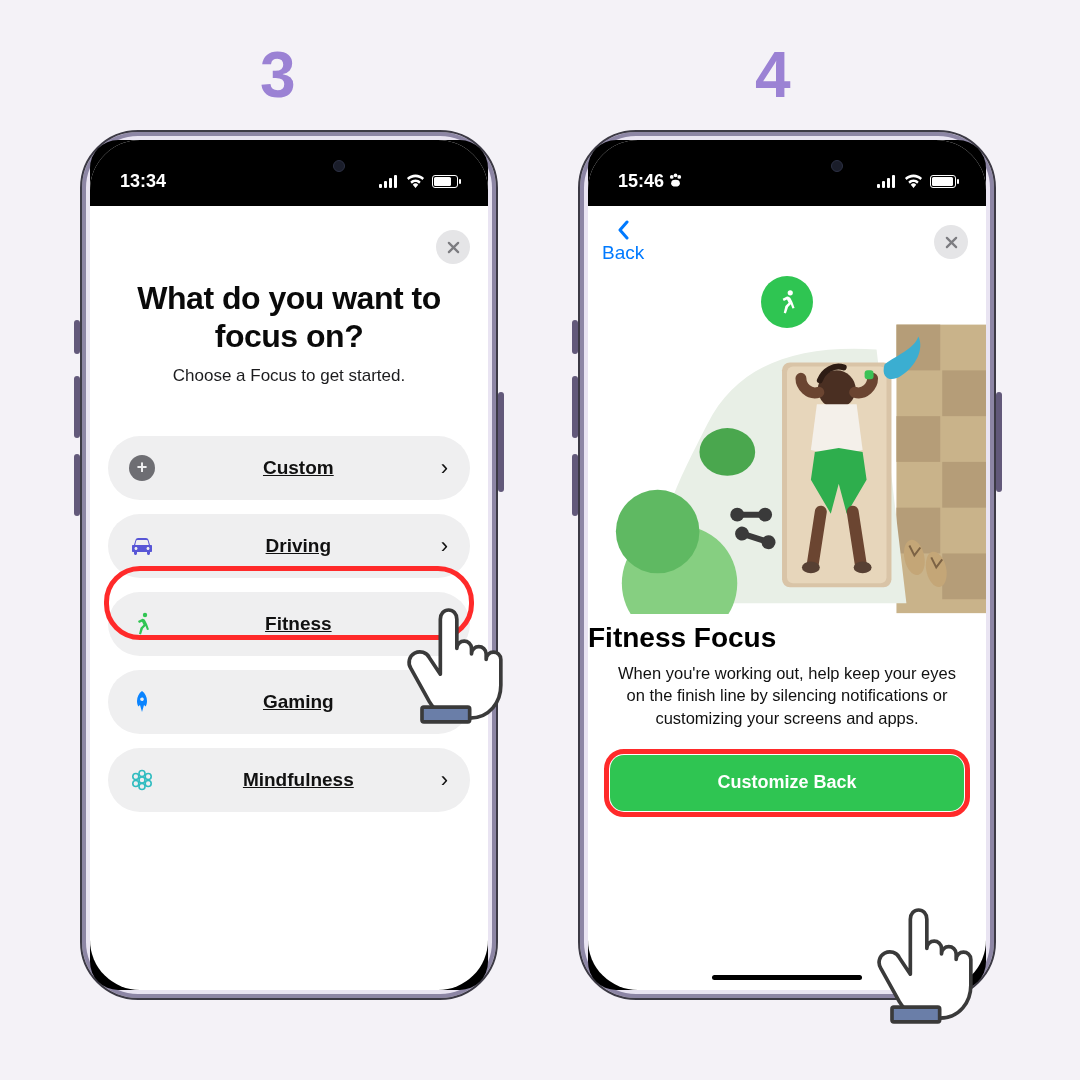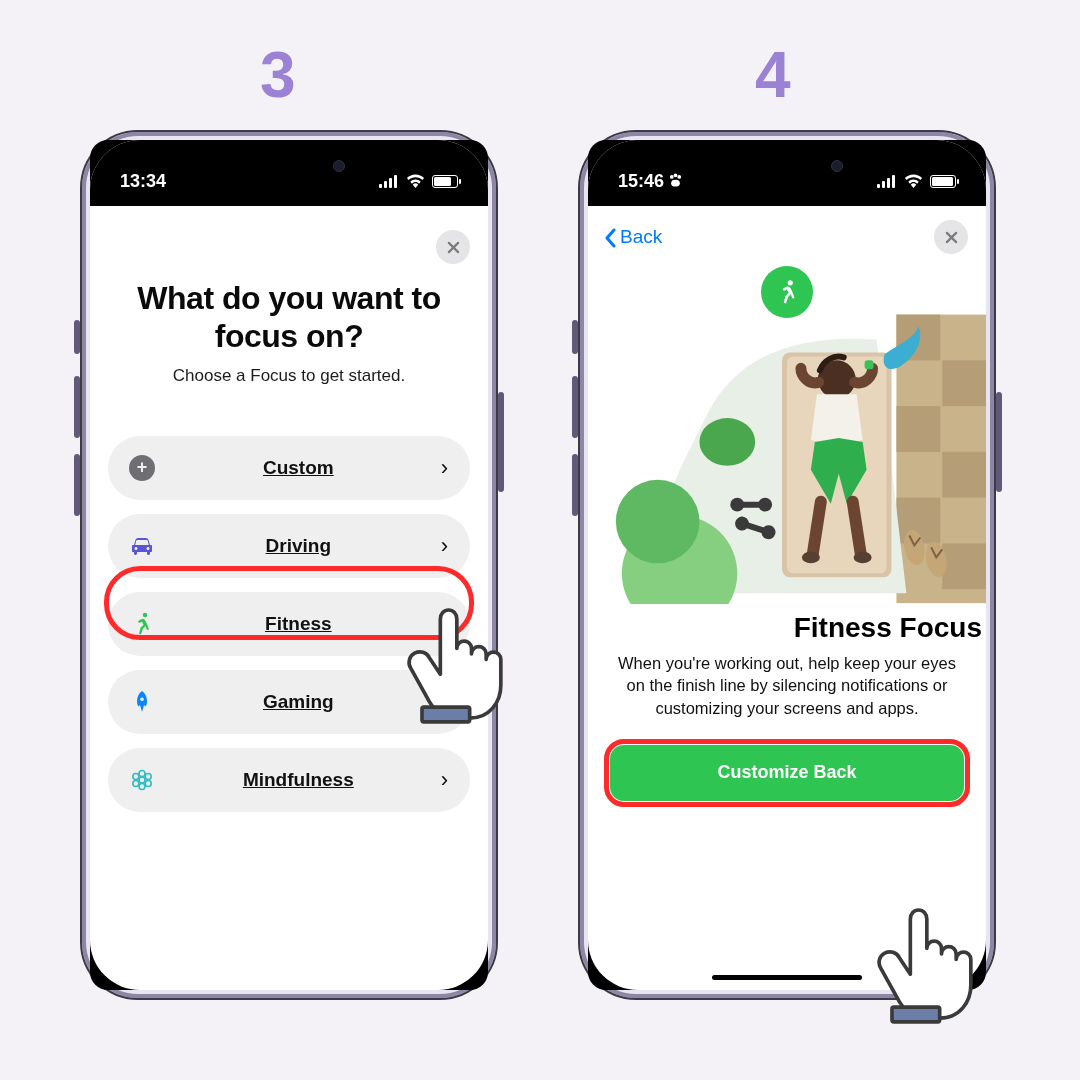--- a/index.html
+++ b/index.html
@@ -45,21 +45,21 @@
   }
   .sb-left1 { left:-6px; top:190px; width:6px; height:34px; }
   .sb-left2 { left:-6px; top:246px; width:6px; height:62px; }
   .sb-left3 { left:-6px; top:324px; width:6px; height:62px; }
   .sb-right { right:-6px; top:262px; width:6px; height:100px; }
 
   .bezel {
     position: absolute;
     top: 8px; left: 8px; right: 8px; bottom: 8px;
     background: #000;
-    border-radius: 18px;
+    border-radius: 28px;
     overflow: hidden;
   }
   .screen {
     position: absolute;
     top: 0; left: 0; right: 0; bottom: 0;
     background: #fff;
     border-radius: 50px;
     overflow: hidden;
   }
   .statusbar {
@@ -98,21 +98,21 @@
   }
   .island .cam { width:12px; height:12px; background:#1a1d2a; border-radius:50%; border:1px solid #2c3043;}
 
   .navrow {
     display:flex; align-items:center; justify-content:space-between;
     padding: 14px 18px 6px 14px;
     position: relative;
   }
   .back-link {
     color:#007aff; font-size:19px; font-weight:400;
-    display:flex; align-items:flex-end; gap:2px;
+    display:flex; align-items:center; gap:2px;flex-direction:column;
   }
   .back-link svg { width:16px; height:20px; }
   .close-btn {
     width:34px; height:34px; border-radius:50%;
     background:#e5e5e7; color:#7c7c80;
     display:flex; align-items:center; justify-content:center;
     font-size:18px; font-weight:700;
   }
   .p1 .navrow { justify-content:flex-end; padding-top:24px; }
 
@@ -154,21 +154,21 @@
     position:relative; height:340px; margin-top:4px; overflow:hidden;
   }
   .run-badge {
     position:absolute; top:2px; left:50%; transform:translateX(-50%);
     width:52px; height:52px; border-radius:50%; background:#2fc552;
     display:flex; align-items:center; justify-content:center;
     z-index: 5;
   }
   .run-badge svg { width:26px; height:26px; fill:#fff; }
 
-  .title2 { font-size:28px; font-weight:800; text-align:right; padding:8px 4px 8px 0; }
+  .title2 { font-size:28px; font-weight:800; text-align:left; padding:8px 4px 8px 0; }
   .desc2 { font-size:16.5px; line-height:1.35; color:#111; text-align:center; padding:0 30px 26px 30px; }
 
   .cta-wrap { padding: 0 22px; position:relative; }
   .cta {
     width:100%; height:56px; background:#2fc552; color:#fff;
     border:none; border-radius:14px; font-size:18px; font-weight:700;
     display:flex; align-items:center; justify-content:center;
   }
   .cta-ring {
     position:absolute; top:-6px; left:16px; right:16px; height:68px;

